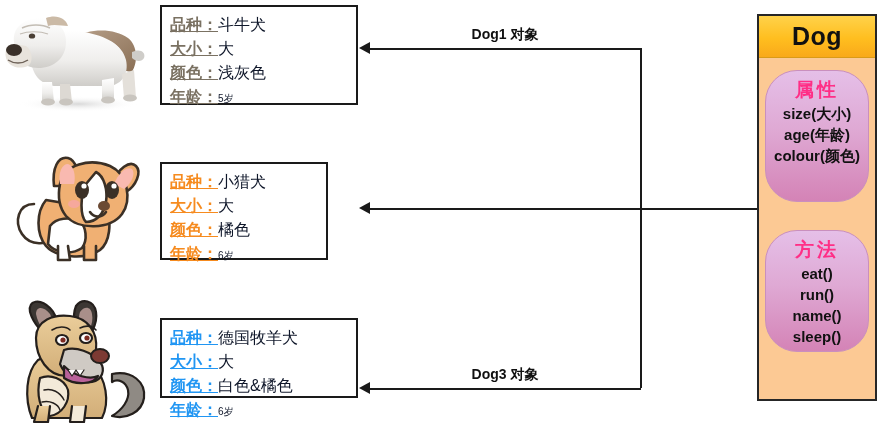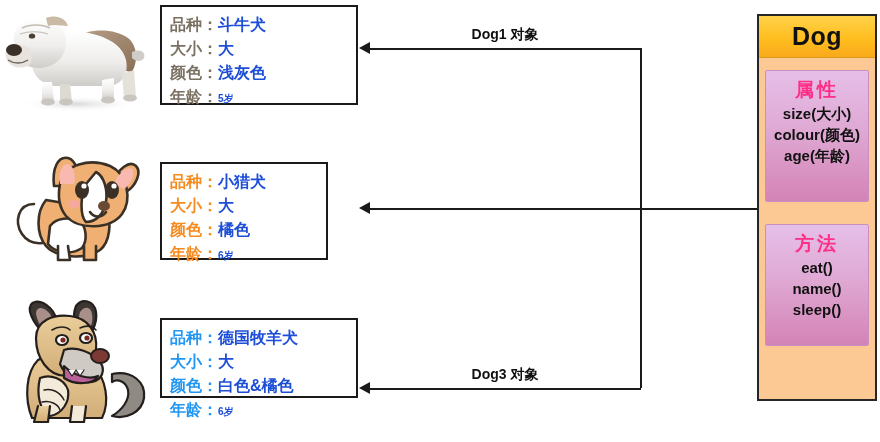--- a/index.html
+++ b/index.html
@@ -35,22 +35,22 @@
     box-sizing: border-box;
     padding: 6px 0 0 8px;
   }
   .attr-line {
     font-size: 16px;
     font-weight: bold;
     line-height: 24px;
     white-space: nowrap;
     letter-spacing: 0px;
   }
-  .attr-key { font-weight: bold; }
-  .attr-val { color: #1d4ed8; font-weight: bold; margin-top: 25px; }
+  .attr-key { font-weight: bold; text-decoration: underline; }
+  .attr-val { color: #0f172a; font-weight: normal; margin-top: 25px; }
   .k-gray   { color: #7a7162; }
   .k-orange { color: #f68b1f; }
   .k-blue   { color: #2196f3; }
   .small-num { font-size: 10px; }
 
   
   .line-h {
     position: absolute;
     height: 0;
     border-top: 2px solid #1a1a1a;
@@ -103,28 +103,28 @@
   .class-title {
     font-size: 25px;
     font-weight: bold;
     color: #111111;
     letter-spacing: 0.5px;
   }
   .pill {
     width: 104px;
     box-sizing: border-box;
     margin-top: 12px;
-    border-radius: 2px;
+    border-radius: 32px;
     background: linear-gradient(180deg, #e5bfe8 0%, #dfa9d4 45%, #d483b6 100%);
     border: 1px solid #c98fbe;
     padding: 6px 0 9px 0;
     text-align: center;
   }
   .pill-attrs { height: 132px; }
-  .pill-methods { margin-top: 22px; height: 122px; }
+  .pill-methods { margin-top: 28px; height: 122px; }
   .pill-title {
     font-size: 19px;
     font-weight: bold;
     color: #ff2e86;
     letter-spacing: 3px;
     line-height: 26px;
   }
   .pill-item {
     font-size: 15px;
     font-weight: bold;
@@ -337,25 +337,26 @@
   <div class="edge-label" style="left:400px; top:366px; width:210px;">Dog3 对象</div>
 
   <div class="class-card">
     <div class="class-header">
       <span class="class-title">Dog</span>
     </div>
 
     <div class="pill pill-attrs">
       <div class="pill-title">属性</div>
       <div class="pill-item">size(大小)</div>
+      <div class="pill-item">age(年龄)</div>
       <div class="pill-item">colour(颜色)</div>
-      <div class="pill-item">age(年龄)</div>
     </div>
 
     <div class="pill pill-methods">
       <div class="pill-title">方法</div>
       <div class="pill-item">eat()</div>
+      <div class="pill-item">run()</div>
       <div class="pill-item">name()</div>
       <div class="pill-item">sleep()</div>
     </div>
   </div>
 
 </div>
 
 </body></html>

